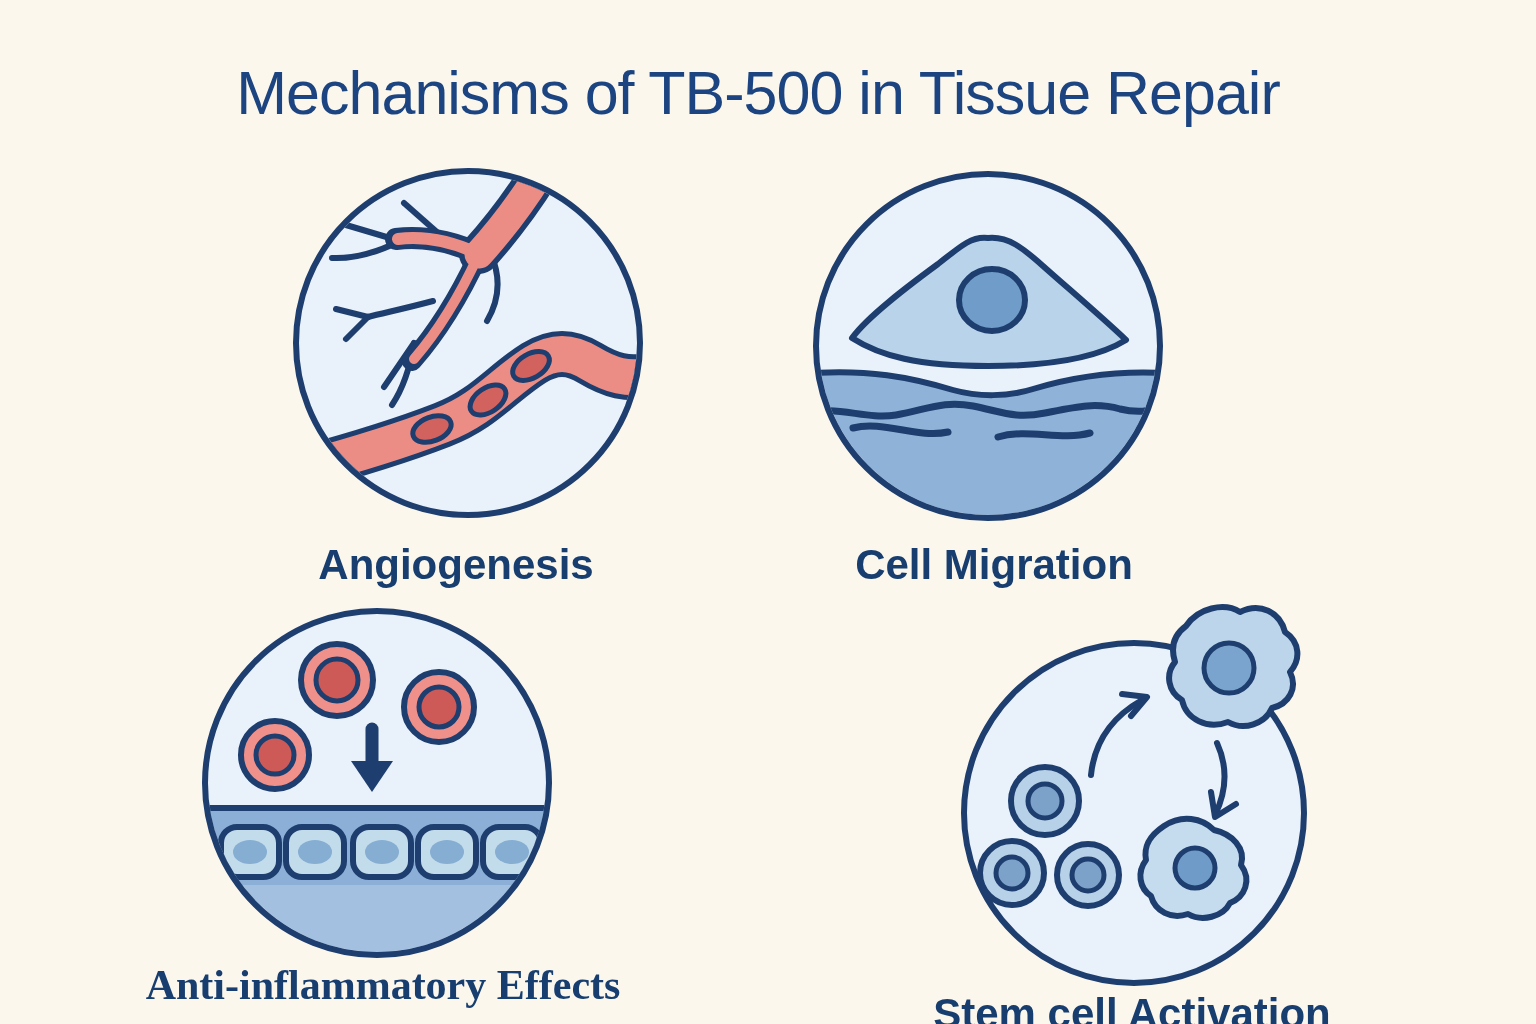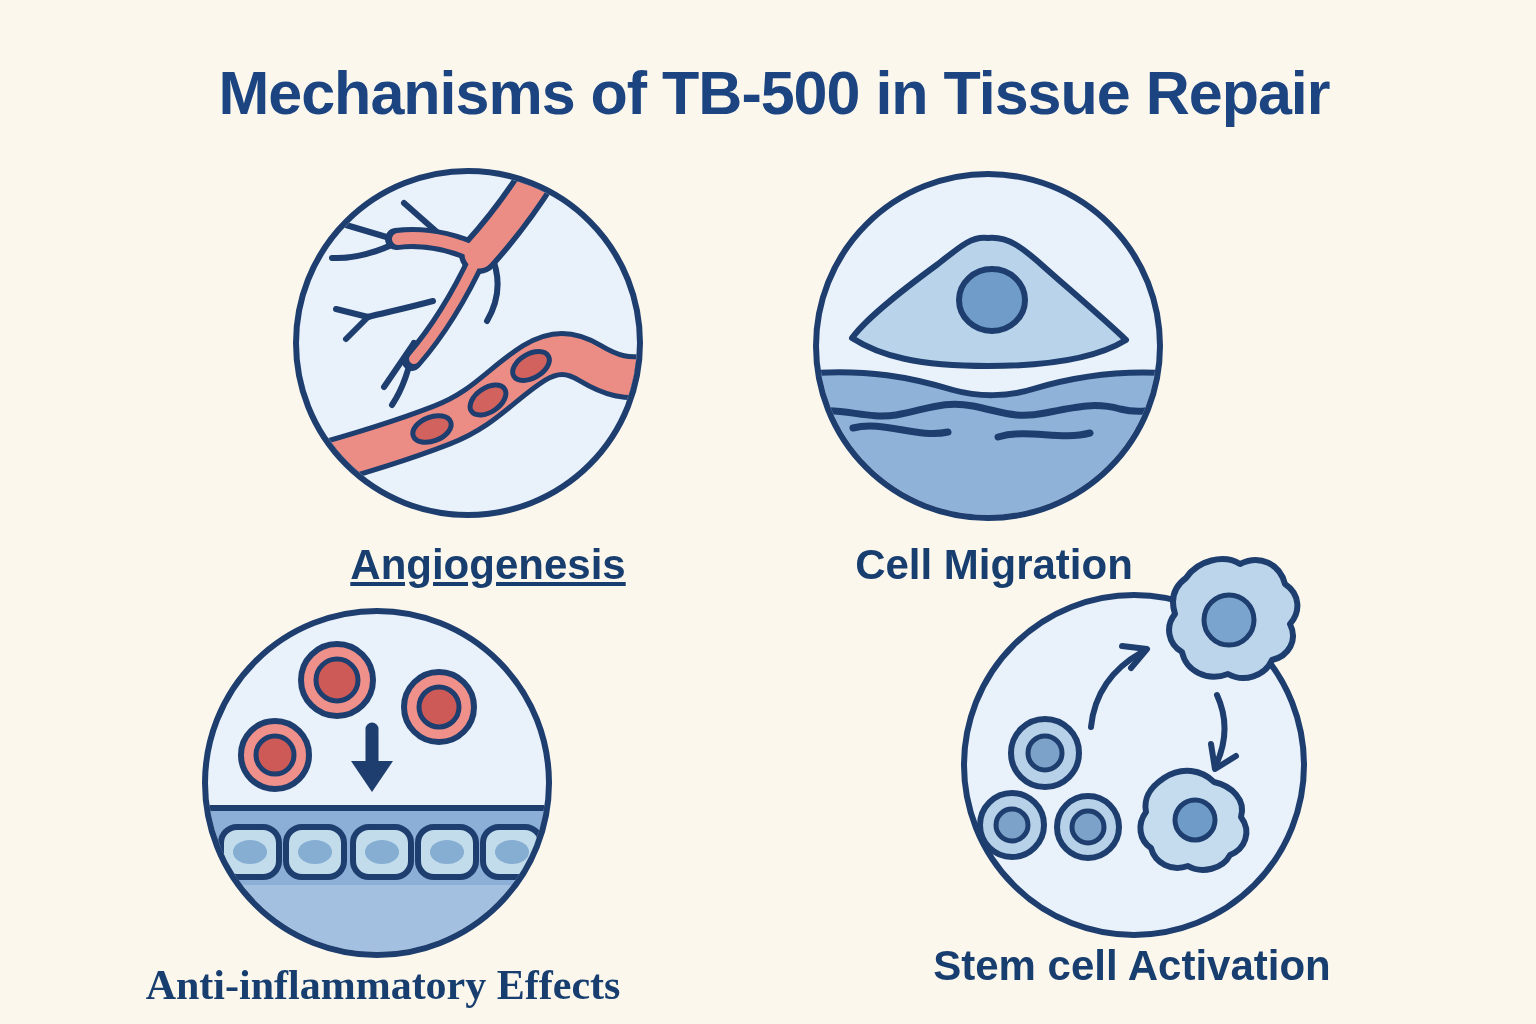--- a/index.html
+++ b/index.html
@@ -10,42 +10,41 @@
     font-family: "Liberation Sans", "DejaVu Sans", sans-serif;
     position: relative;
   }
   .canvas { position: absolute; inset: 0; }
   .page-title {
     position: absolute;
     left: 0; top: 58px; width: 1516px;
     margin: 0;
     text-align: center;
     font-size: 61px;
-    font-weight: bold;
+    font-weight: normal;
     letter-spacing: -1px;
     color: #1b4480;
-    padding-left: 16px;
   }
   .fig { position: absolute; margin: 0; }
   .fig svg { display: block; }
   .fig figcaption {
     position: absolute;
     transform: translateX(-50%);
     white-space: nowrap;
     font-size: 42px;
     font-weight: bold;
     color: #173e6f;
   }
   .fig-angiogenesis   { left: 288px; top: 163px; }
-  .fig-angiogenesis figcaption   { left: 200px; top: 378px; text-decoration: underline; }
+  .fig-angiogenesis figcaption   { left: 168px; top: 378px; }
   .fig-cell-migration { left: 808px; top: 166px; }
   .fig-cell-migration figcaption { left: 186px; top: 375px; text-align: center; }
   .fig-anti-inflammatory { left: 197px; top: 603px; font-family: Liberation Serif, serif; }
   .fig-anti-inflammatory figcaption { left: 186px; top: 358px; }
-  .fig-stem-cell      { left: 934px; top: 540px; }
+  .fig-stem-cell      { left: 934px; top: 588px; }
   .fig-stem-cell figcaption      { left: 198px; top: 402px; }
 </style>
 </head>
 <body>
 
 <div class="canvas">
 
   <h1 class="page-title">Mechanisms of TB-500 in Tissue Repair</h1>
 
   <figure class="fig fig-angiogenesis">

